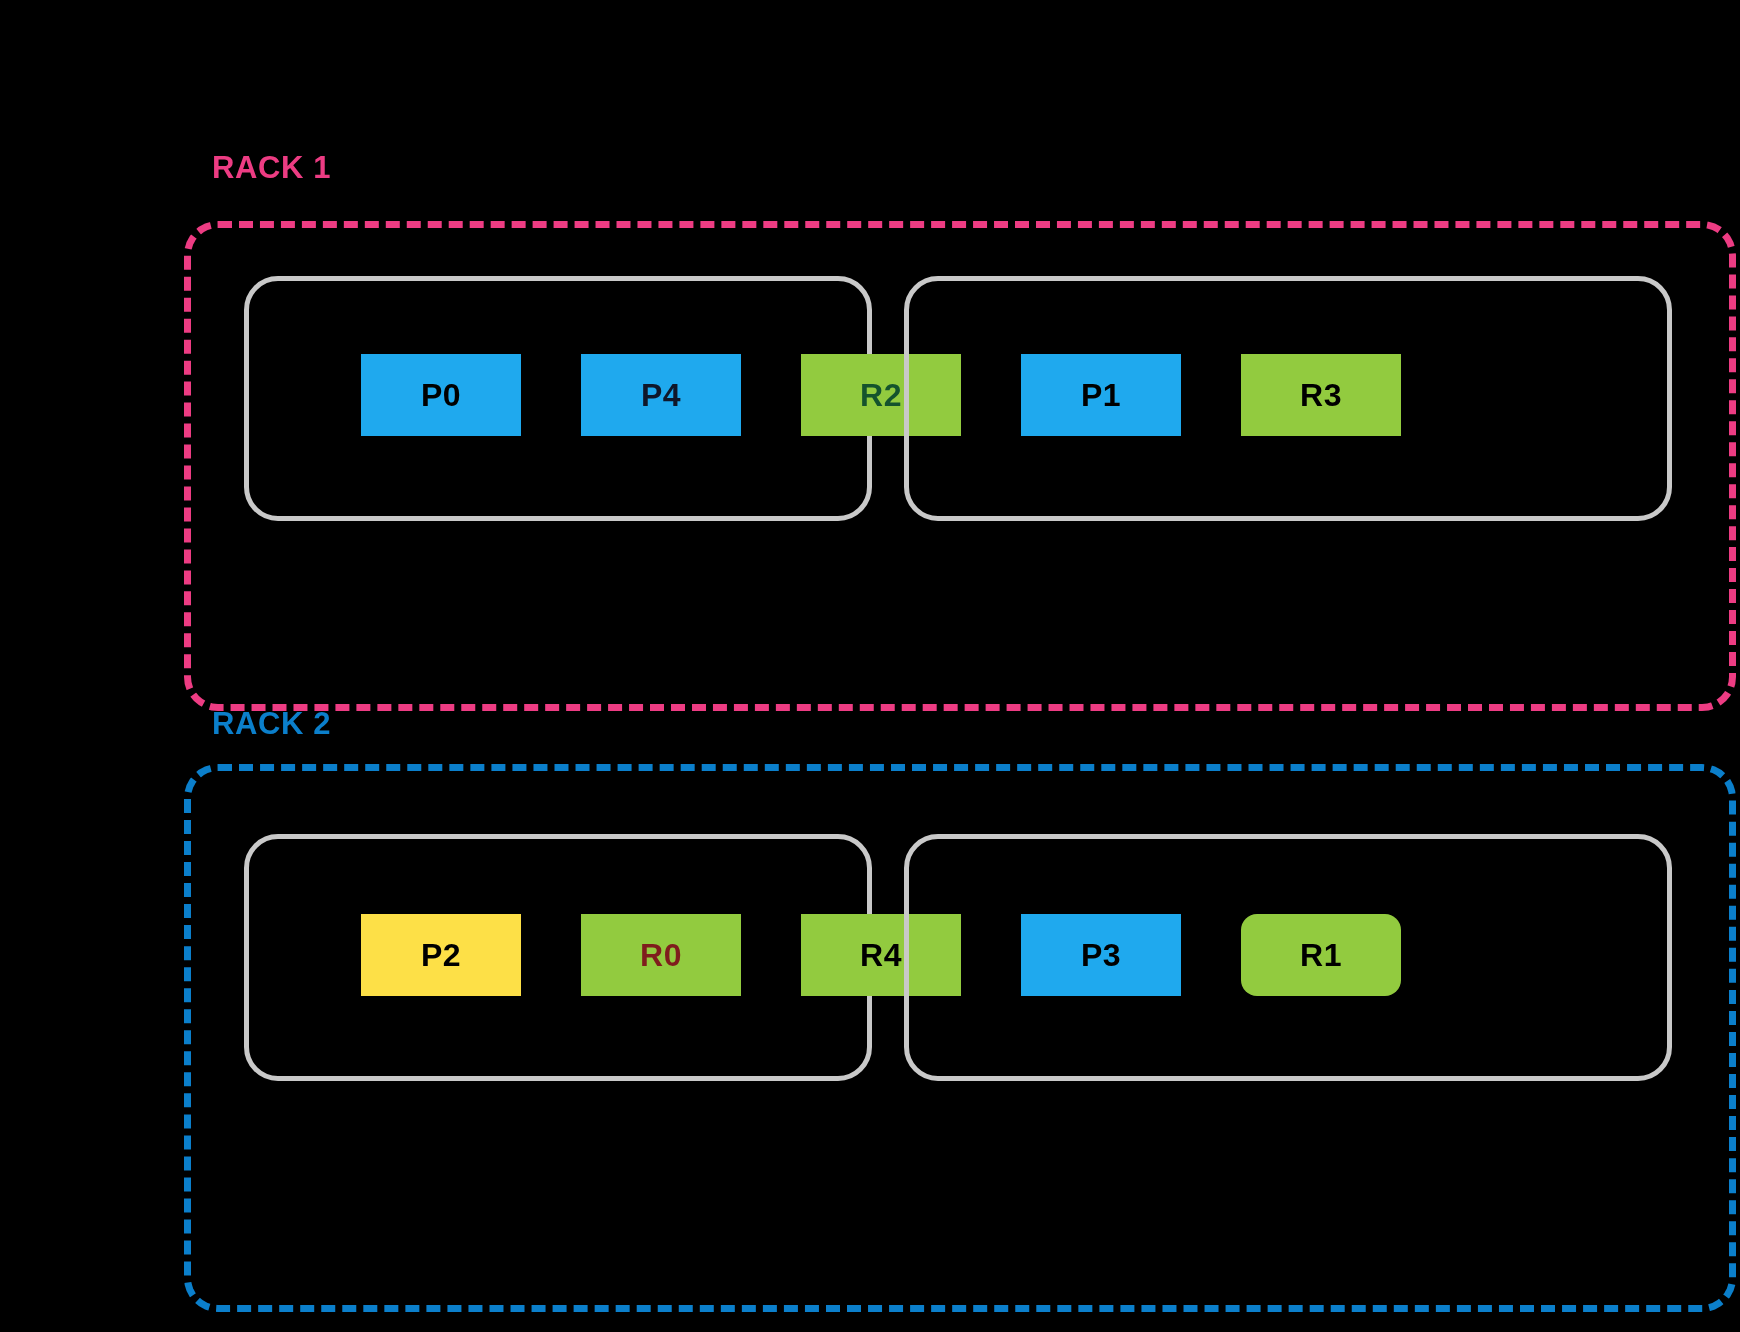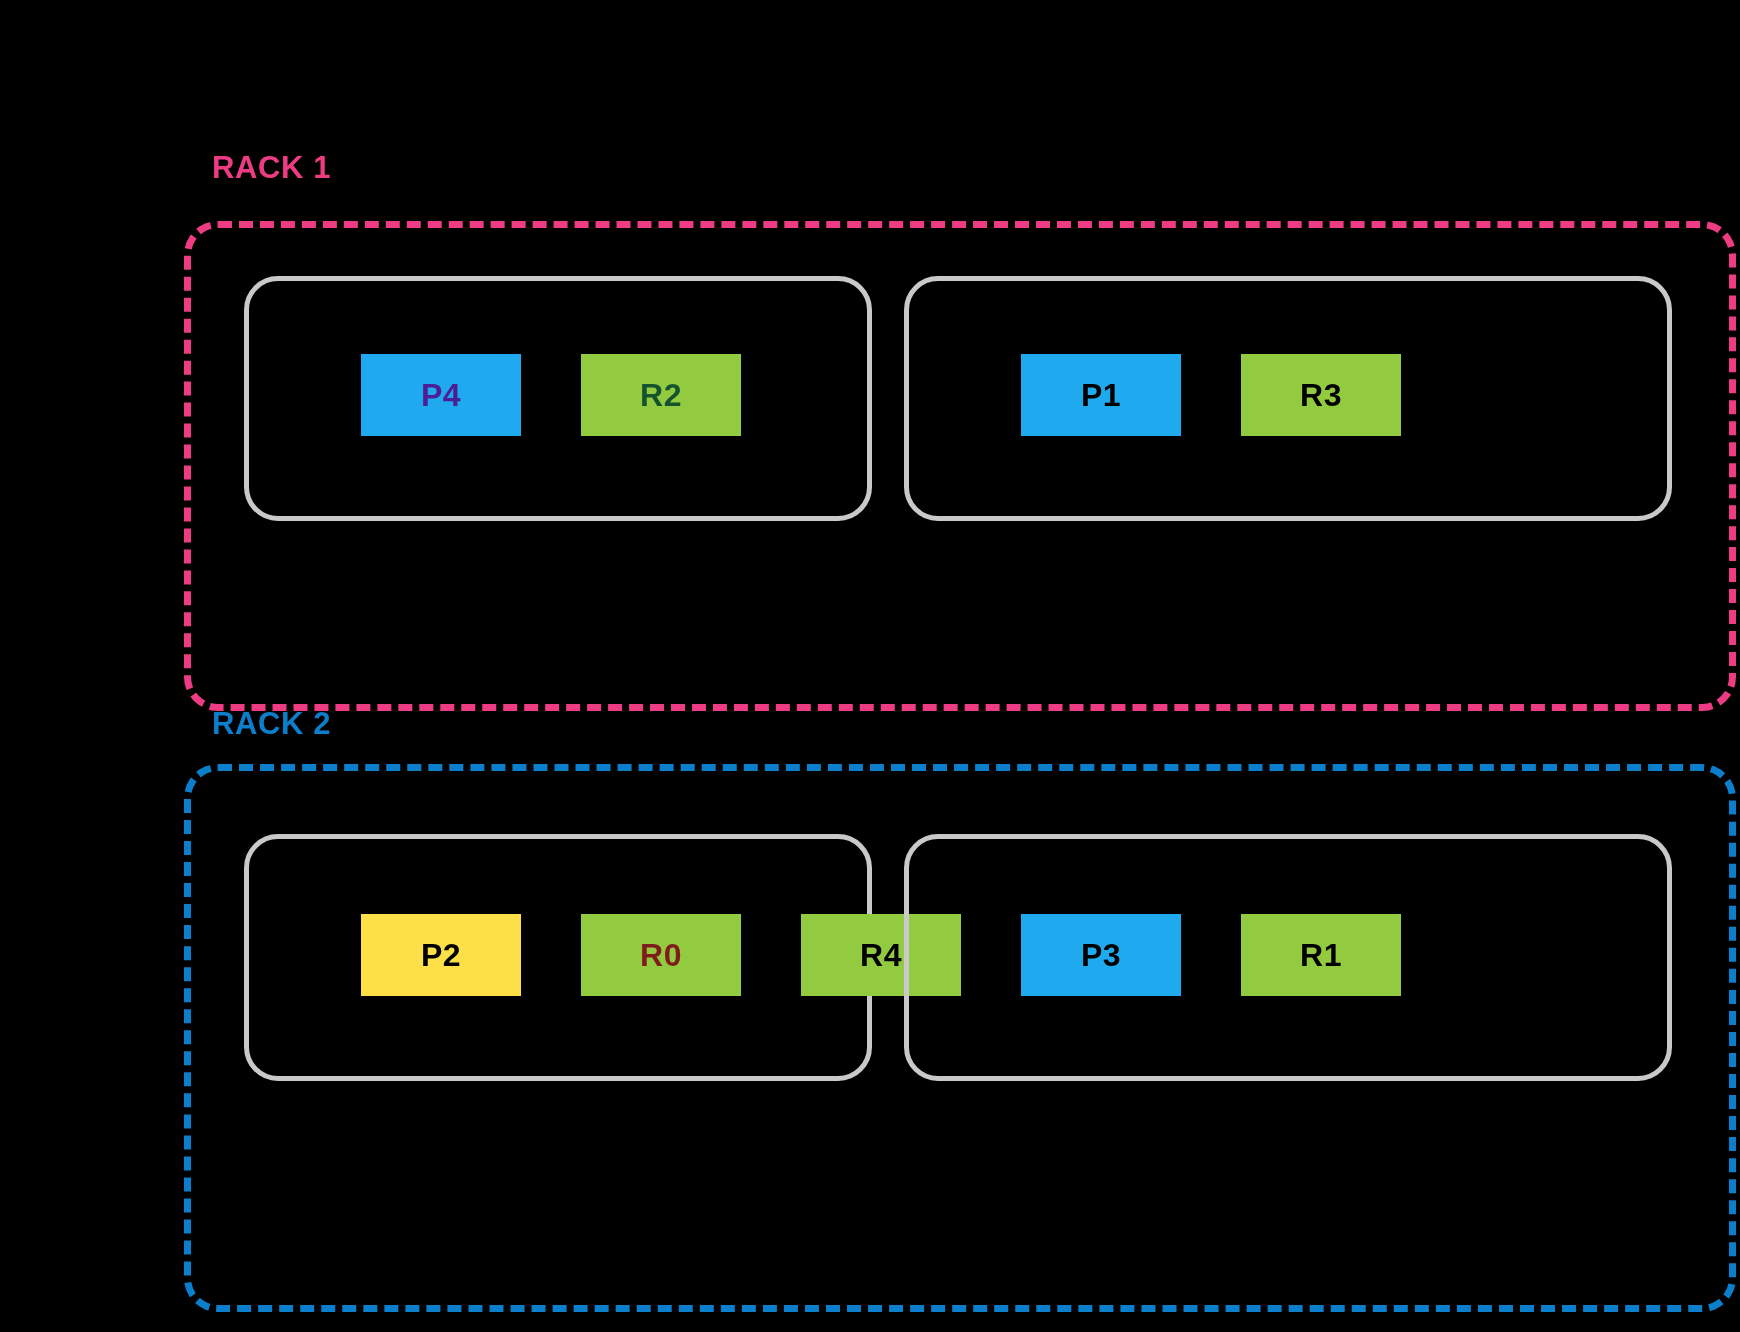--- a/index.html
+++ b/index.html
@@ -96,21 +96,22 @@
 <div class="canvas">
 
   <div class="rack-group" id="rack-1">
 
     <div class="rack-label" style="color: rgb(237, 60, 131);">RACK 1</div>
 
     <div class="rack-outline" style="border-color: rgb(237, 60, 131);"></div>
 
     <div class="broker broker-left">
       <div class="partition-row">
-        <div class="partition" style="background: rgb(31, 169, 238); color: #4c1d95;">P4</div>
+        <div class="partition" style="background: rgb(31, 169, 238); color: rgb(0, 0, 0);">P0</div>
+        <div class="partition" style="background: rgb(31, 169, 238); color: #0f172a;">P4</div>
         <div class="partition" style="background: rgb(146, 203, 63); color: #14532d;">R2</div>
       </div>
     </div>
 
     <div class="broker broker-right">
       <div class="partition-row">
         <div class="partition" style="background: rgb(31, 169, 238); color: rgb(0, 0, 0);">P1</div>
         <div class="partition" style="background: rgb(146, 203, 63); color: rgb(0, 0, 0);">R3</div>
       </div>
     </div>
@@ -127,19 +128,19 @@
       <div class="partition-row">
         <div class="partition" style="background: #fde047; color: rgb(0, 0, 0);">P2</div>
         <div class="partition" style="background: rgb(146, 203, 63); color: #7f1d1d;">R0</div>
         <div class="partition" style="background: rgb(146, 203, 63); color: rgb(0, 0, 0);">R4</div>
       </div>
     </div>
 
     <div class="broker broker-right">
       <div class="partition-row">
         <div class="partition" style="background: rgb(31, 169, 238); color: rgb(0, 0, 0);">P3</div>
-        <div class="partition" style="background: rgb(146, 203, 63); color: rgb(0, 0, 0);">R1</div>
+        <div class="partition" style="background: rgb(146, 203, 63); color: rgb(0, 0, 0); border-radius: 16px;">R1</div>
       </div>
     </div>
 
   </div>
 
 </div>
 
 </body></html>

